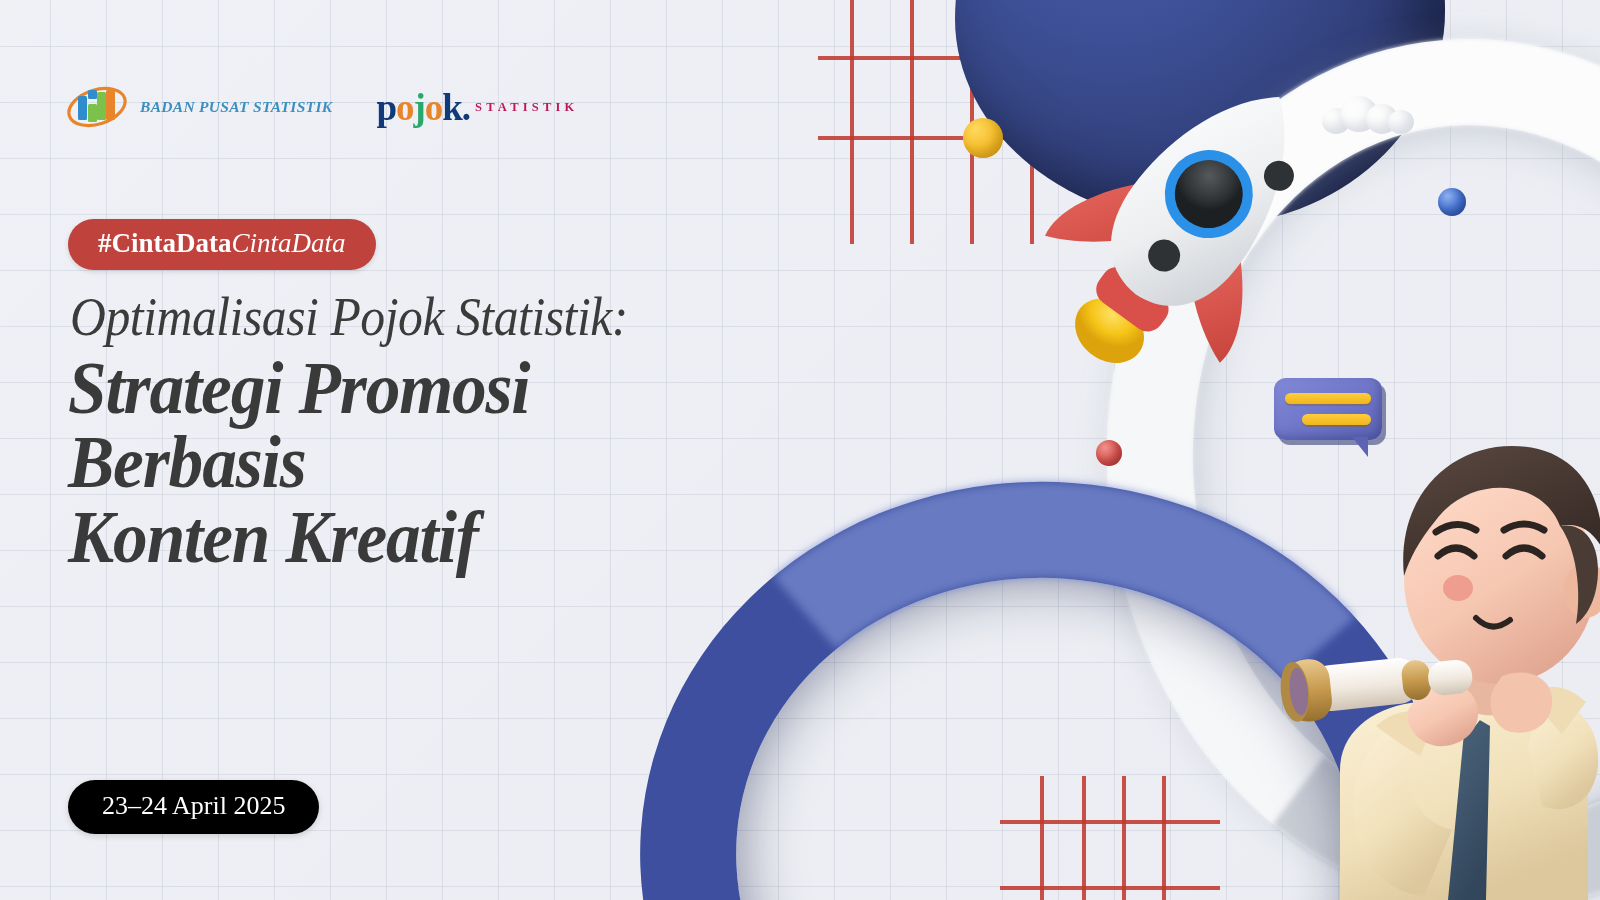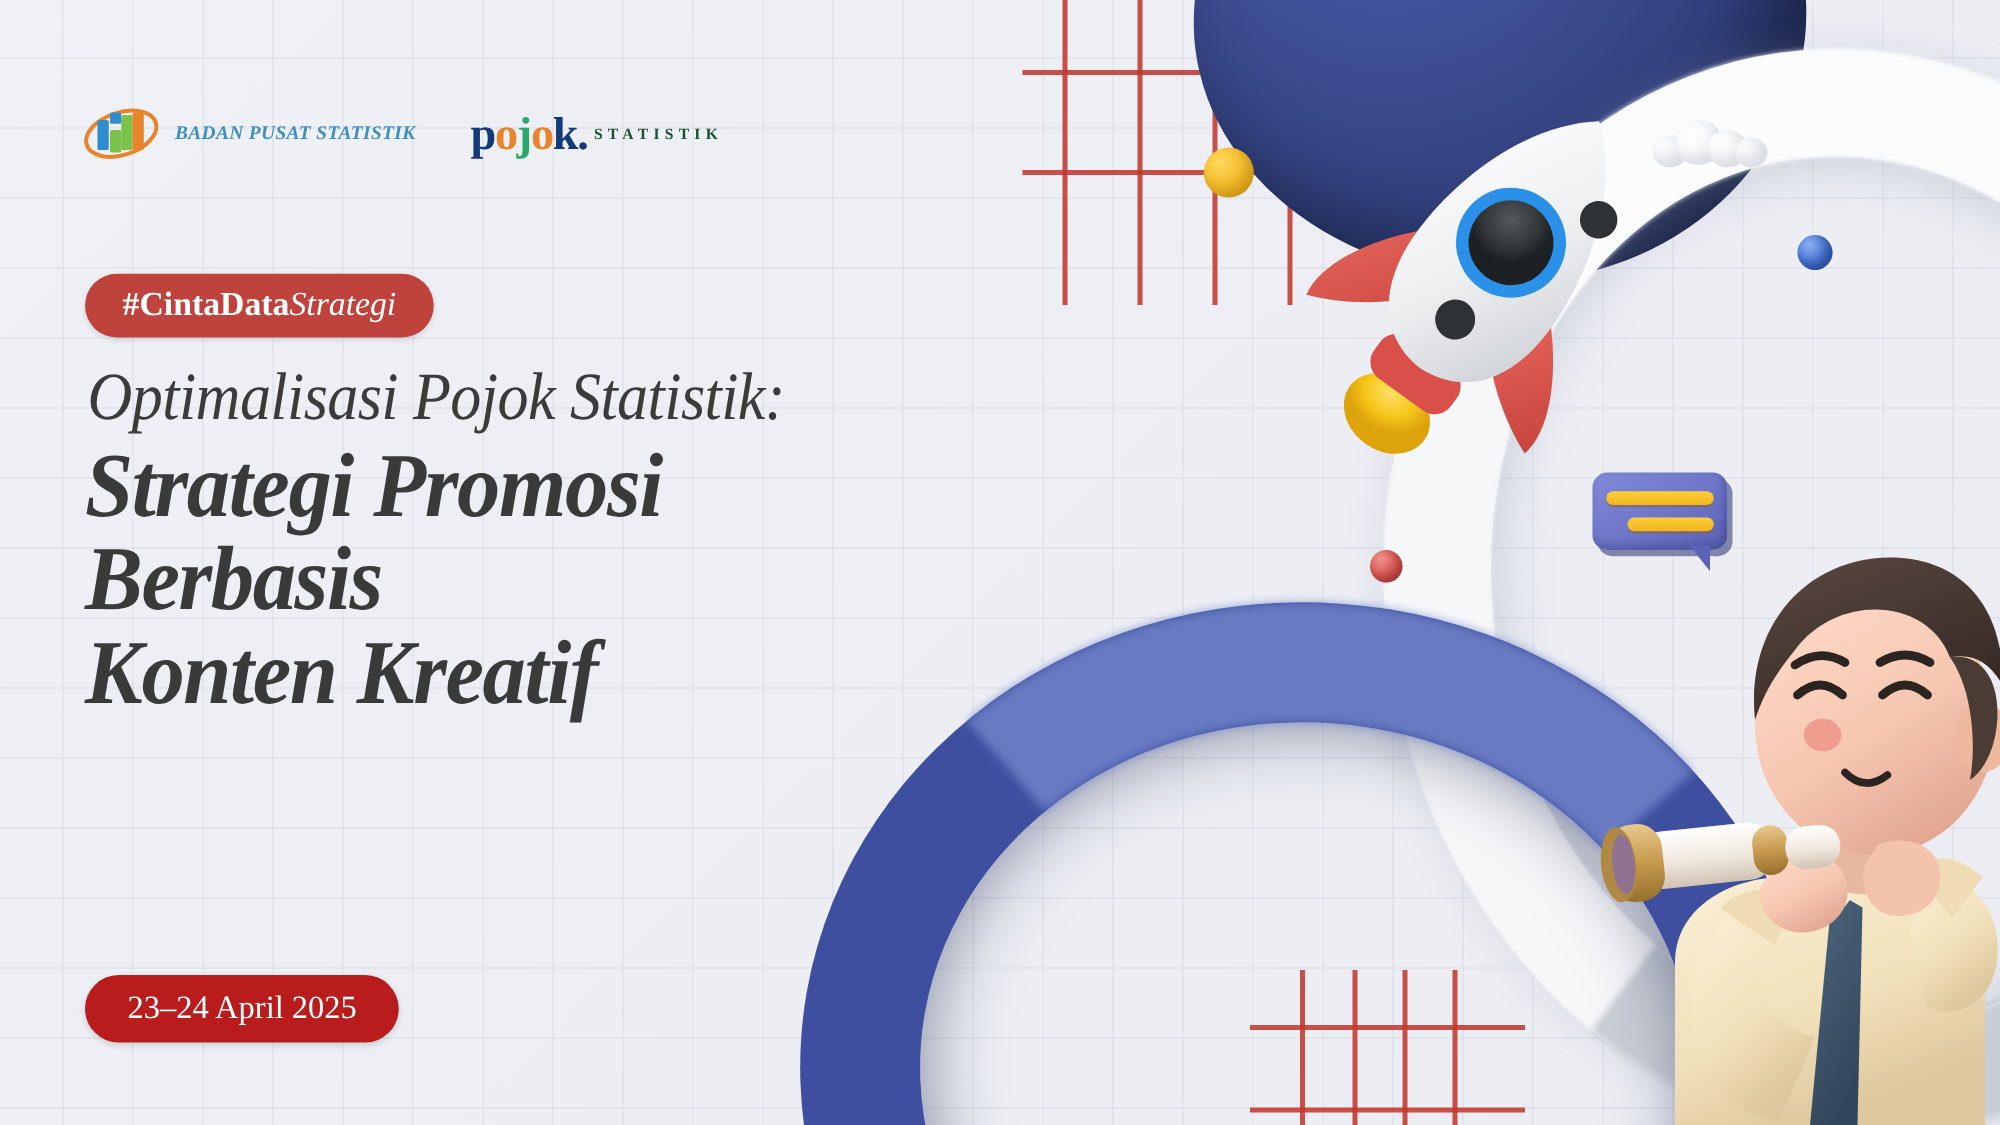--- a/index.html
+++ b/index.html
@@ -190,21 +190,21 @@
     line-height: 1;
     white-space: nowrap;
   }
   .pojok-word .nv { color: #123a78; }
   .pojok-word .or { color: #e8852b; }
   .pojok-word .gr { color: #2aa86a; }
   .pojok-sub {
     font-size: 12.5px;
     font-weight: bold;
     letter-spacing: 4.2px;
-    color: #14532d;
+    color: #be185d;
     padding-left: 4px;
   }
 
   
   .hashtag-badge {
     position: absolute;
     left: 68px; top: 219px;
     background: #c0423c;
     color: #ffffff;
     border-radius: 40px;
@@ -239,21 +239,21 @@
     color: #3a3a3a;
     letter-spacing: -1.2px;
     transform: scaleX(.95);
     transform-origin: left top;
   }
   .title div { white-space: nowrap; }
 
   .date-badge {
     position: absolute;
     left: 68px; top: 780px;
-    background: #b91c1c;
+    background: #000000;
     color: #ffffff;
     border-radius: 40px;
     padding: 13px 34px 15px 34px;
     font-size: 26px;
     line-height: 1;
     white-space: nowrap;
     box-shadow: 0 2px 6px rgba(0,0,0,.15);
   }
 </style>
 </head>
@@ -449,21 +449,21 @@
       </div>
       <div class="bps-text">BADAN PUSAT STATISTIK</div>
     </div>
 
     <div class="pojok-logo">
       <div class="pojok-word"><span class="nv">p</span><span class="or">o</span><span class="gr">j</span><span class="or">o</span><span class="nv">k</span><span class="nv">.</span></div>
       <div class="pojok-sub">STATISTIK</div>
     </div>
   </div>
 
-  <div class="hashtag-badge"><span class="b">#CintaData</span><span class="i">Strategi</span></div>
+  <div class="hashtag-badge"><span class="b">#CintaData</span><span class="i">CintaData</span></div>
 
   <div class="subtitle">Optimalisasi Pojok Statistik:</div>
 
   <div class="title">
     <div>Strategi Promosi</div>
     <div>Berbasis</div>
     <div>Konten Kreatif</div>
   </div>
 
   <div class="date-badge">23–24 April 2025</div>

